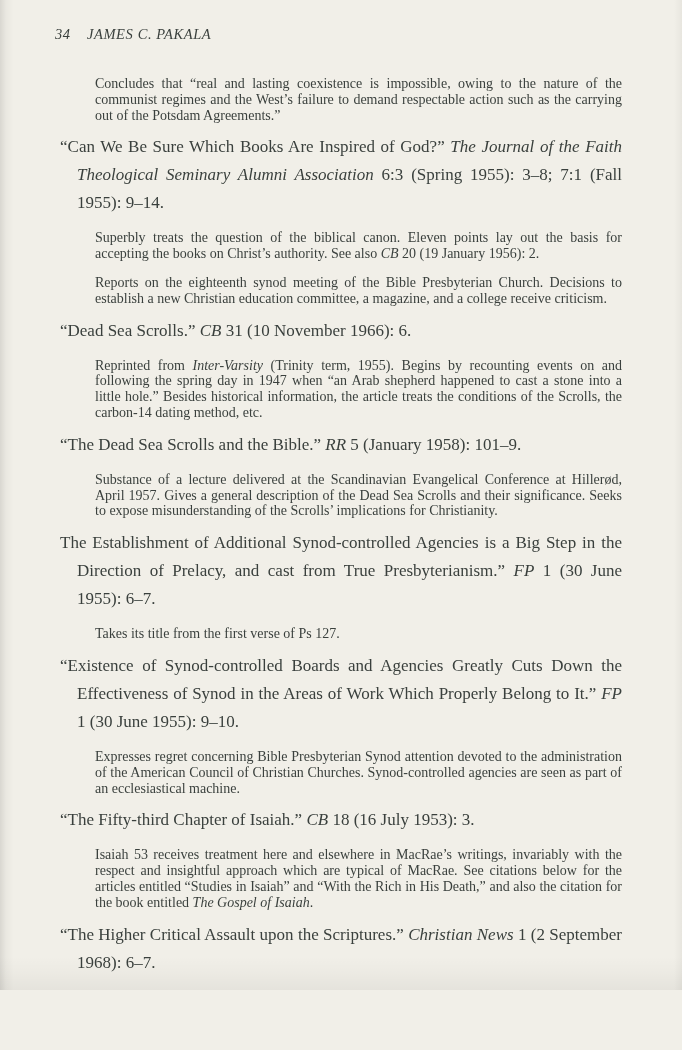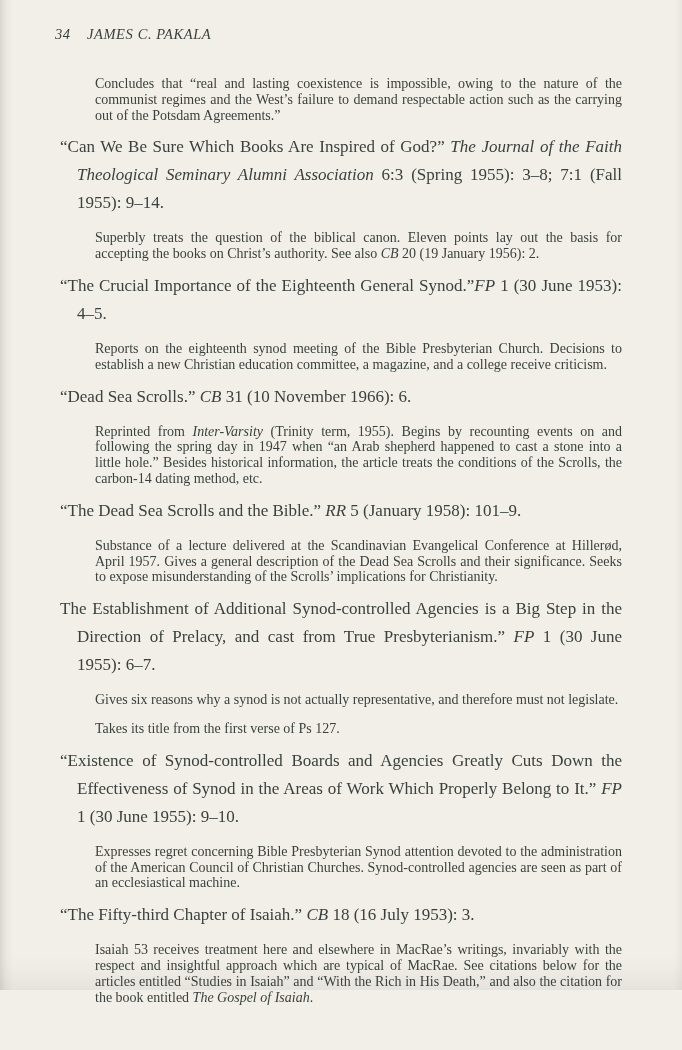--- a/index.html
+++ b/index.html
@@ -63,27 +63,26 @@
 
 <div class="page">
   <div class="running-header">
     <span class="page-num">34</span>
     <span>JAMES C. PAKALA</span>
   </div>
   <div class="page-content">
       <p class="annotation"><span>Concludes that “real and lasting coexistence is impossible, owing to the nature of the communist regimes and the West’s failure to demand respectable action such as the carrying out of the Potsdam Agreements.”</span></p>
       <p class="entry"><span>“Can We Be Sure Which Books Are Inspired of God?” </span><em>The Journal of the Faith Theological Seminary Alumni Association</em><span> 6:3 (Spring 1955): 3–8; 7:1 (Fall 1955): 9–14.</span></p>
       <p class="annotation"><span>Superbly treats the question of the biblical canon. Eleven points lay out the basis for accepting the books on Christ’s authority. See also </span><em>CB</em><span> 20 (19 January 1956): 2.</span></p>
-      <p class="entry"><span>“The Crucial Importance of the Eighteenth General Synod.”</span><em>FP</em><span> 1 (30 June 1953): 4–5.</span></p>
       <p class="annotation"><span>Reports on the eighteenth synod meeting of the Bible Presbyterian Church. Decisions to establish a new Christian education committee, a magazine, and a college receive criticism.</span></p>
       <p class="entry"><span>“Dead Sea Scrolls.” </span><em>CB</em><span> 31 (10 November 1966): 6.</span></p>
       <p class="annotation"><span>Reprinted from </span><em>Inter-Varsity</em><span> (Trinity term, 1955). Begins by recounting events on and following the spring day in 1947 when “an Arab shepherd happened to cast a stone into a little hole.” Besides historical information, the article treats the conditions of the Scrolls, the carbon-14 dating method, etc.</span></p>
       <p class="entry"><span>“The Dead Sea Scrolls and the Bible.” </span><em>RR</em><span> 5 (January 1958): 101–9.</span></p>
       <p class="annotation"><span>Substance of a lecture delivered at the Scandinavian Evangelical Conference at Hillerød, April 1957. Gives a general description of the Dead Sea Scrolls and their significance. Seeks to expose misunderstanding of the Scrolls’ implications for Christianity.</span></p>
       <p class="entry"><span>The Establishment of Additional Synod-controlled Agencies is a Big Step in the Direction of Prelacy, and cast from True Presbyterianism.” </span><em>FP</em><span> 1 (30 June 1955): 6–7.</span></p>
-      <p class="annotation"><span>Gives six reasons why a synod is not actually representative, and therefore must not legislate.</span></p>
       <p class="annotation"><span>Takes its title from the first verse of Ps 127.</span></p>
       <p class="entry"><span>“Existence of Synod-controlled Boards and Agencies Greatly Cuts Down the Effectiveness of Synod in the Areas of Work Which Properly Belong to It.” </span><em>FP</em><span> 1 (30 June 1955): 9–10.</span></p>
       <p class="annotation"><span>Expresses regret concerning Bible Presbyterian Synod attention devoted to the administration of the American Council of Christian Churches. Synod-controlled agencies are seen as part of an ecclesiastical machine.</span></p>
       <p class="entry"><span>“The Fifty-third Chapter of Isaiah.” </span><em>CB</em><span> 18 (16 July 1953): 3.</span></p>
       <p class="annotation"><span>Isaiah 53 receives treatment here and elsewhere in MacRae’s writings, invariably with the respect and insightful approach which are typical of MacRae. See citations below for the articles entitled “Studies in Isaiah” and “With the Rich in His Death,” and also the citation for the book entitled </span><em>The Gospel of Isaiah</em><span>.</span></p>
+      <p class="entry"><span>“The Higher Critical Assault upon the Scriptures.” </span><em>Christian News</em><span> 1 (2 September 1968): 6–7.</span></p>
     </div>
 </div>
 
 </body></html>

